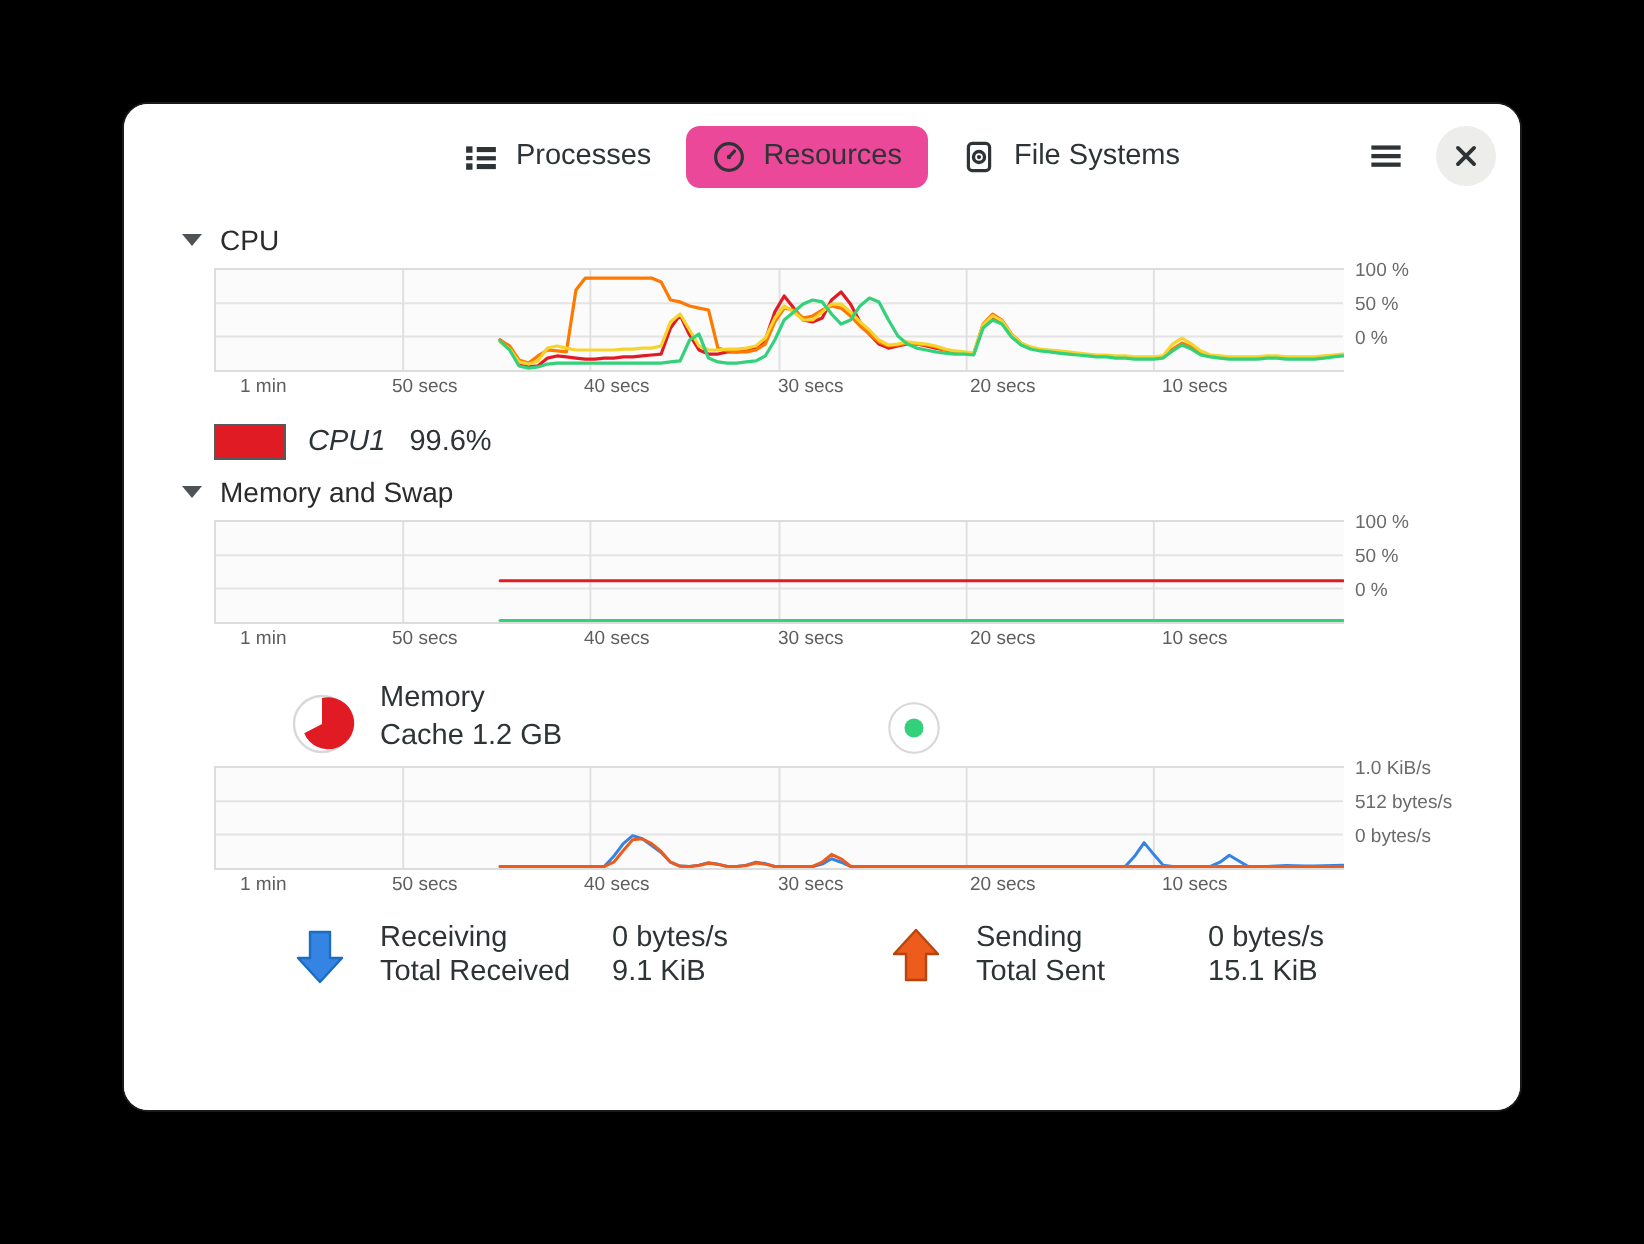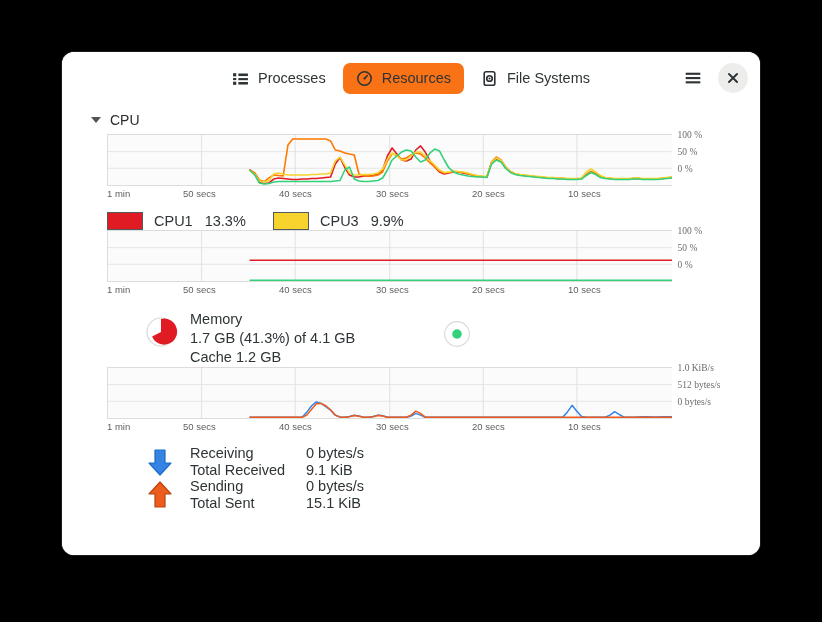--- a/index.html
+++ b/index.html
@@ -33,21 +33,21 @@
   .tab {
     display: flex; align-items: center; gap: 9px;
     padding: 7px 13px;
     border-radius: 7px;
     font-size: 14.5px;
     color: #2e3436;
     background: transparent;
     cursor: pointer;
     white-space: nowrap;
   }
-  .tab.active { background: #f97316; justify-content: flex-end; }
+  .tab.active { background: #ec4899; justify-content: flex-end; }
   .tab .ico { display: flex; align-items: center; justify-content: center; width: 17px; height: 17px; }
   .tab .ico svg { display: block; }
 
   .hdr-right {
     position: absolute; right: 12px; top: 0; height: 52px;
     display: flex; align-items: center; gap: 10px;
   }
   .hbtn {
     width: 30px; height: 30px;
     border-radius: 50%;
@@ -92,59 +92,58 @@
   .chartbox.net { height: 52px; }
   .chartbox svg { display: block; width: 100%; height: 100%; }
 
   .ylabels {
     position: relative;
     width: 70px;
     padding-left: 6px;
     font-size: 9.5px;
     color: #6b6b6b;
     height: 52px;
-    font-family: Liberation Serif, serif;
   }
   .ylabels span { position: absolute; left: 6px; white-space: nowrap; }
 
   .xaxis {
     position: relative;
     height: 16px;
     width: 578px;
-    margin-left: 25px;
+    margin-left: 38px;
     font-size: 9.5px;
     color: #5e5e5e;
   }
   .xaxis span { position: absolute; top: 2px; white-space: nowrap; }
 
   
   .legend {
     display: flex; align-items: center;
     padding: 10px 0 0 25px;
     gap: 0;
   }
   .leg-item { display: flex; align-items: center; width: 166px; }
   .swatch {
     width: 36px; height: 18px;
     border: 1px solid #55595c;
     margin-right: 11px;
   }
-  .leg-name { font-size: 14.5px; color: #2e3436; margin-right: 12px; }
+  .leg-name { font-size: 14.5px; color: #2e3436; margin-right: 12px; font-style: italic; }
   .leg-val { font-size: 14.5px; color: #2e3436; }
 
   
   .info-row { display: flex; padding: 12px 0 0 62px; justify-content: space-between; }
   .info-block { display: flex; align-items: flex-start; width: 308px; }
   .info-icon { width: 34px; height: 34px; margin-right: 12px; flex: none; margin-top: 5px; }
   .info-text { line-height: 19px; }
   .info-title { font-size: 14.5px; color: #2e3436; }
   .info-line { font-size: 14.5px; color: #2e3436; }
 
   
-  .net-row { display: flex; padding: 10px 0 0 62px; flex-direction: column; }
+  .net-row { display: flex; padding: 10px 0 0 62px; }
   .net-block { display: flex; align-items: center; width: 308px; }
   .net-icon { width: 32px; height: 32px; margin-right: 14px; flex: none; }
   .net-grid { display: grid; grid-template-columns: 116px auto; row-gap: 1px; }
   .net-lbl { font-size: 14.5px; color: #2e3436; }
   .net-val { font-size: 14.5px; color: #2e3436; }
 </style>
 </head>
 <body>
 
 <div id="window">
@@ -244,31 +243,30 @@
         <span style="left:172px">40 secs</span>
         <span style="left:269px">30 secs</span>
         <span style="left:365px">20 secs</span>
         <span style="left:461px">10 secs</span>
       </div>
 
       <div class="legend">
         <div class="leg-item">
           <span class="swatch" style="background:#e01b24"></span>
           <span class="leg-name">CPU1</span>
-          <span class="leg-val">13.3%</span>
-        </div>
-        <div class="leg-item">
-          <span class="swatch" style="background:#f6d32d"></span>
-          <span class="leg-name">CPU3</span>
-          <span class="leg-val">9.9%</span>
+          <span class="leg-val">99.6%</span>
         </div>
       </div>
     </div>
 
     <div class="section">
+      <div class="sec-head">
+        <span class="tri"></span>
+        <span class="sec-title">Memory and Swap</span>
+      </div>
 
       <div class="chartrow">
         <div class="chartbox mem">
           <svg viewBox="0 0 578 52" preserveAspectRatio="none">
             <line x1="0" y1="17.3" x2="578" y2="17.3" stroke="#e4e4e4" stroke-width="1"></line>
             <line x1="0" y1="34.6" x2="578" y2="34.6" stroke="#e4e4e4" stroke-width="1"></line>
             <line x1="96" y1="0" x2="96" y2="52" stroke="#e0e0e0" stroke-width="1"></line>
             <line x1="192" y1="0" x2="192" y2="52" stroke="#e0e0e0" stroke-width="1"></line>
             <line x1="289" y1="0" x2="289" y2="52" stroke="#e0e0e0" stroke-width="1"></line>
             <line x1="385" y1="0" x2="385" y2="52" stroke="#e0e0e0" stroke-width="1"></line>
@@ -298,21 +296,20 @@
       <div class="info-row">
         <div class="info-block">
           <span class="info-icon">
             <svg width="34" height="34" viewBox="0 0 34 34">
               <circle cx="17" cy="17" r="14" fill="#ffffff" stroke="#d8d8d8" stroke-width="1.2"></circle>
               <path d="M17 17 L17 4 A13 13 0 1 1 8.1 21.6 Z" fill="#e01b24"></path>
             </svg>
           </span>
           <span class="info-text">
             <div class="info-title">Memory</div>
-            <div class="info-line">1.7 GB (41.3%) of 4.1 GB</div>
             <div class="info-line">Cache 1.2 GB</div>
           </span>
         </div>
         <div class="info-block">
           <span class="info-icon" style="margin-top:9px">
             <svg width="30" height="30" viewBox="0 0 34 34">
               <circle cx="17" cy="17" r="14" fill="#ffffff" stroke="#d8d8d8" stroke-width="1.2"></circle>
               <circle cx="17" cy="17" r="5.4" fill="#33d17a"></circle>
             </svg>
           </span>

